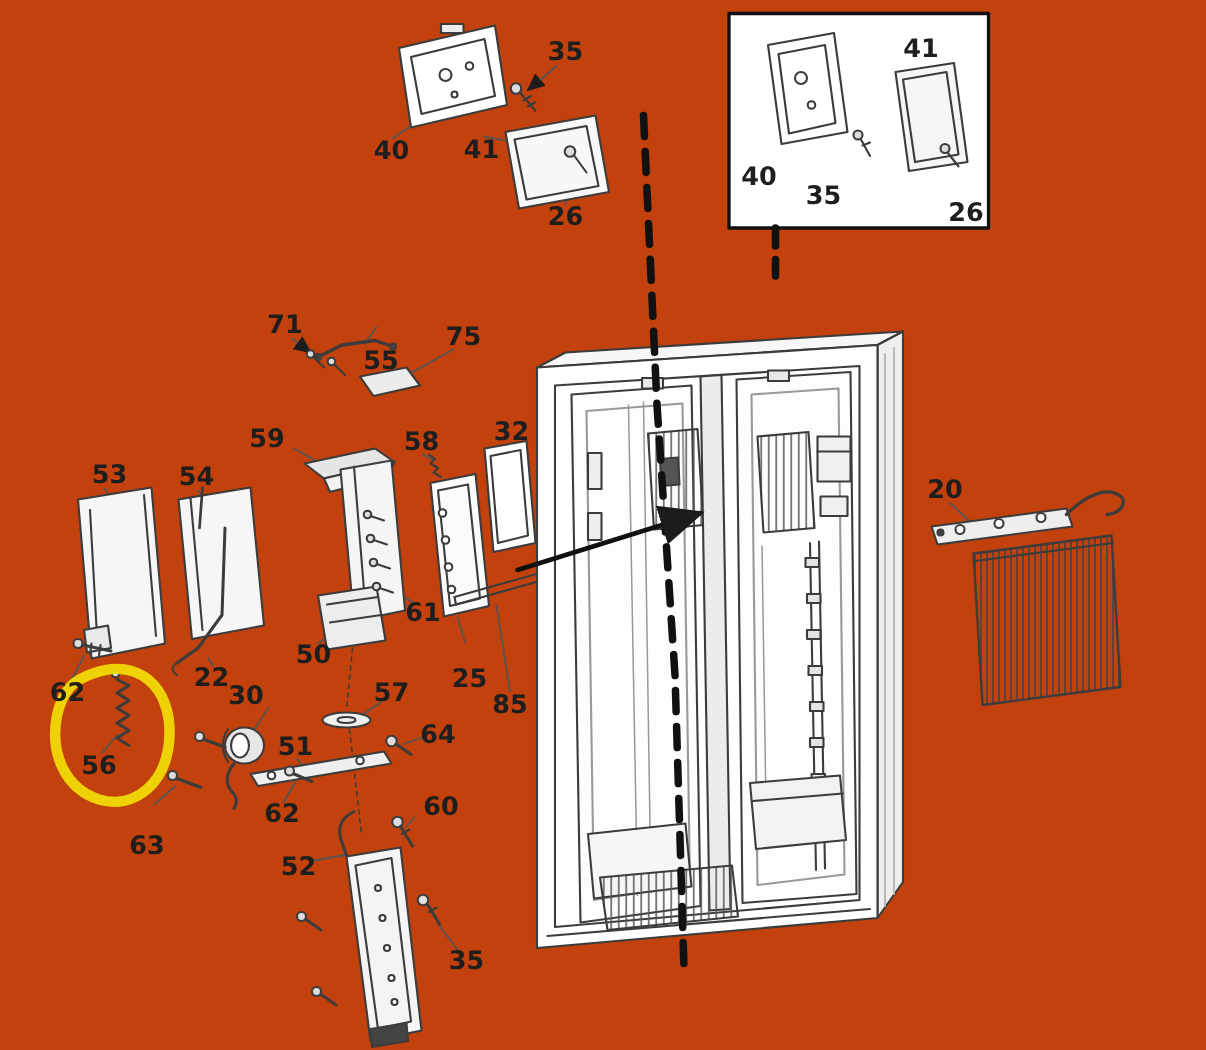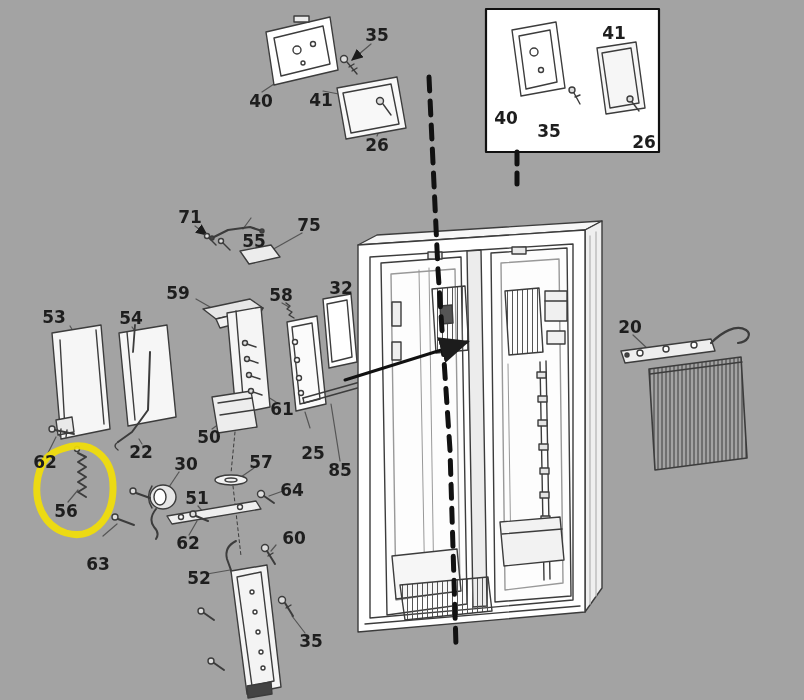--- a/index.html
+++ b/index.html
@@ -1,16 +1,16 @@
 <!DOCTYPE html>
 <html><head>
 <meta charset="utf-8">
 <style>
   html,body{margin:0;padding:0;background:#ffffff;}
-  .stage{position:relative;width:804px;height:700px;background:#a3a3a3;overflow:hidden;
+  .stage{position:relative;width:804px;height:700px;background:#c2410c;overflow:hidden;
          font-family:"DejaVu Sans", sans-serif;}
   .stage svg{position:absolute;left:0;top:0;}
   .labels-layer{position:absolute;left:0;top:0;width:804px;height:700px;pointer-events:none;}
   .part-label{
     position:absolute;
     transform:translate(-50%,-50%);
     font:600 17px "DejaVu Sans", sans-serif;
     color:#1e1e1e;
     white-space:nowrap;
   }
@@ -326,30 +326,30 @@
       <span class="part-label" style="left: 614px; top: 33px;">41</span>
       <span class="part-label" style="left: 506px; top: 118px;">40</span>
       <span class="part-label" style="left: 549px; top: 131px;">35</span>
       <span class="part-label" style="left: 644px; top: 142px;">26</span>
       <span class="part-label" style="left: 190px; top: 217px;">71</span>
       <span class="part-label" style="left: 254px; top: 209px; margin-top: 32px;">55</span>
       <span class="part-label" style="left: 309px; top: 225px;">75</span>
       <span class="part-label" style="left: 178px; top: 293px; text-align: right;">59</span>
       <span class="part-label" style="left: 281px; top: 295px;">58</span>
       <span class="part-label" style="left: 341px; top: 288px;">32</span>
-      <span class="part-label" style="left: 54px; top: 317px;">53</span>
+      <span class="part-label" style="left: 73px; top: 317px;">53</span>
       <span class="part-label" style="left: 131px; top: 318px;">54</span>
       <span class="part-label" style="left: 630px; top: 327px;">20</span>
       <span class="part-label" style="left: 282px; top: 409px;">61</span>
       <span class="part-label" style="left: 313px; top: 437px; margin-top: 16px;">25</span>
       <span class="part-label" style="left: 209px; top: 437px;">50</span>
       <span class="part-label" style="left: 141px; top: 452px;">22</span>
       <span class="part-label" style="left: 340px; top: 470px;">85</span>
       <span class="part-label" style="left: 45px; top: 462px;">62</span>
-      <span class="part-label" style="left: 186px; top: 464px; text-align: center;">30</span>
+      <span class="part-label" style="left: 164px; top: 464px; text-align: center;">30</span>
       <span class="part-label" style="left: 261px; top: 462px;">57</span>
       <span class="part-label" style="left: 66px; top: 511px;">56</span>
       <span class="part-label" style="left: 197px; top: 498px;">51</span>
       <span class="part-label" style="left: 292px; top: 490px;">64</span>
       <span class="part-label" style="left: 98px; top: 564px;">63</span>
       <span class="part-label" style="left: 188px; top: 543px;">62</span>
       <span class="part-label" style="left: 294px; top: 538px;">60</span>
       <span class="part-label" style="left: 199px; top: 578px;">52</span>
       <span class="part-label" style="left: 311px; top: 641px;">35</span>
     </div>

